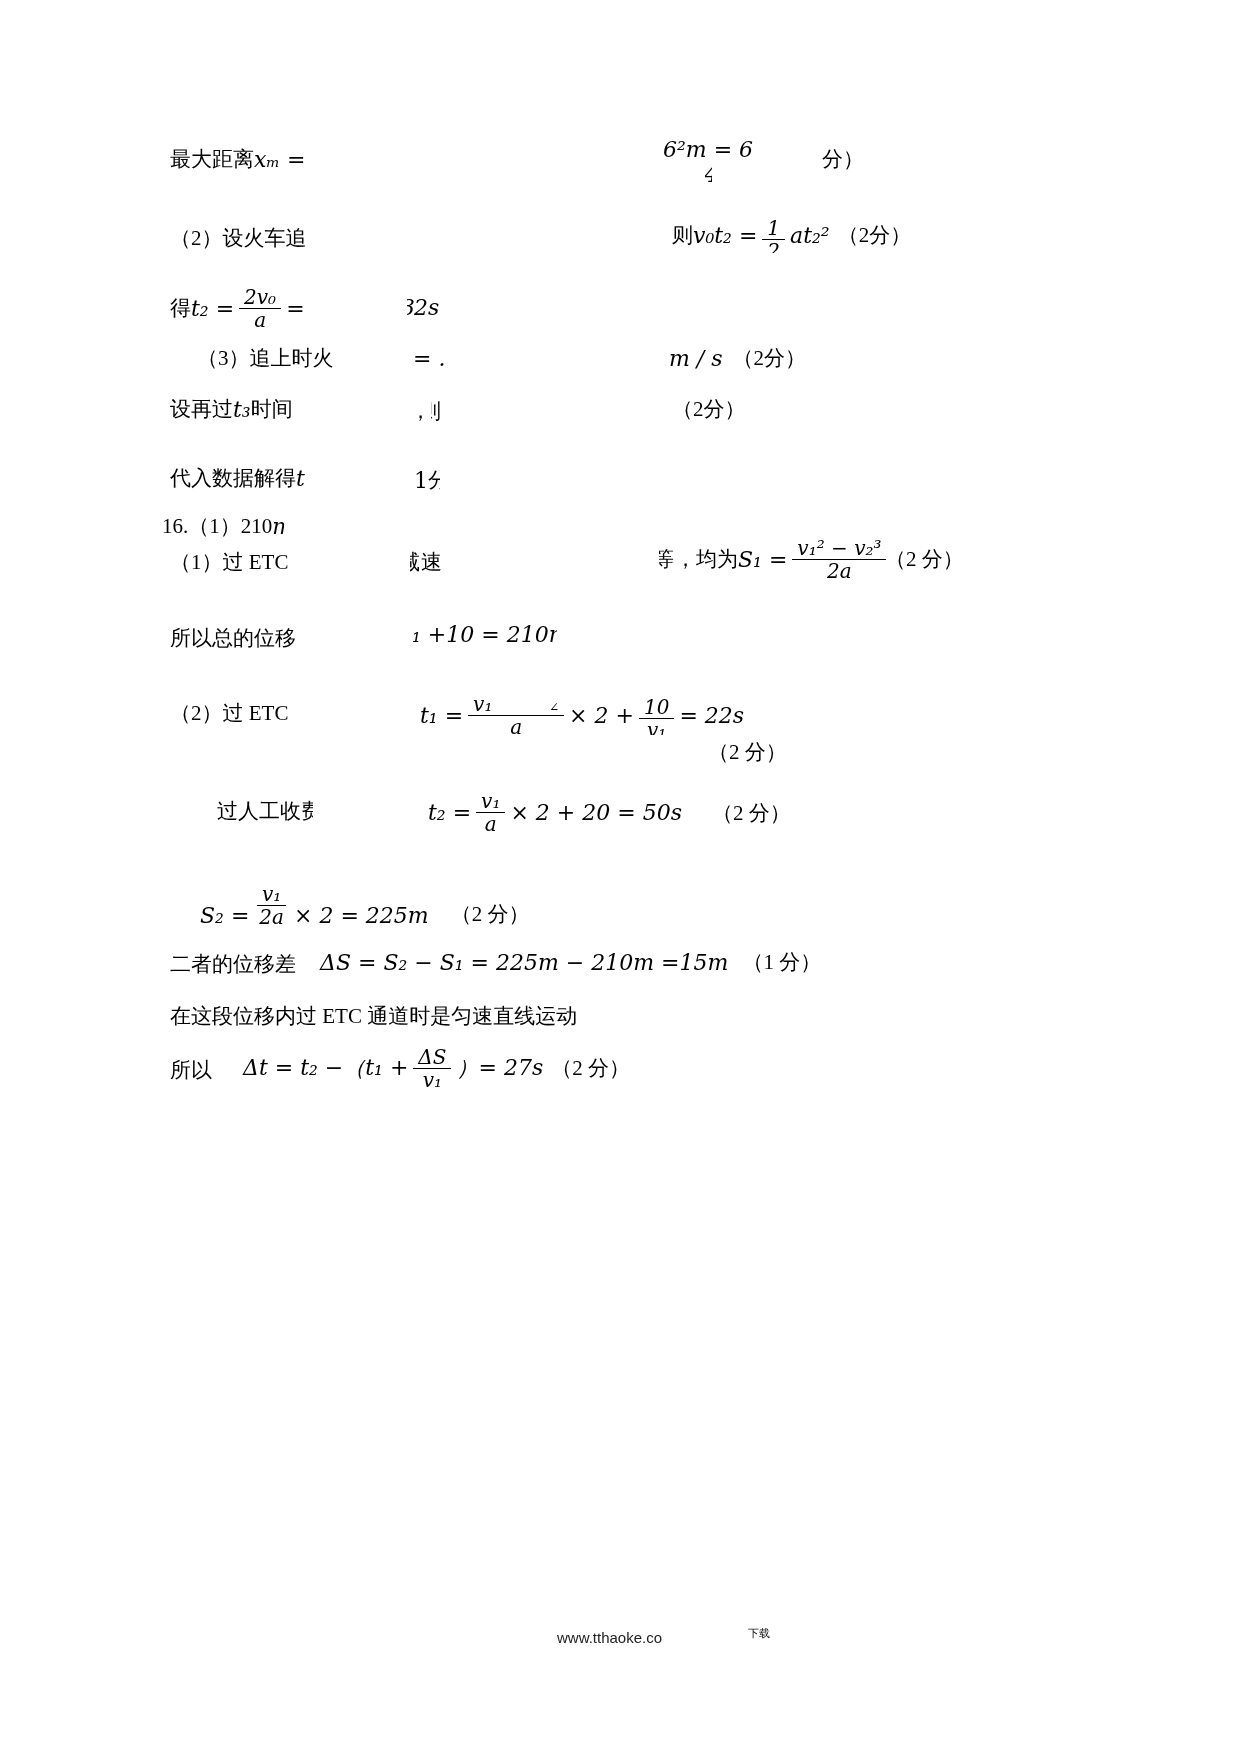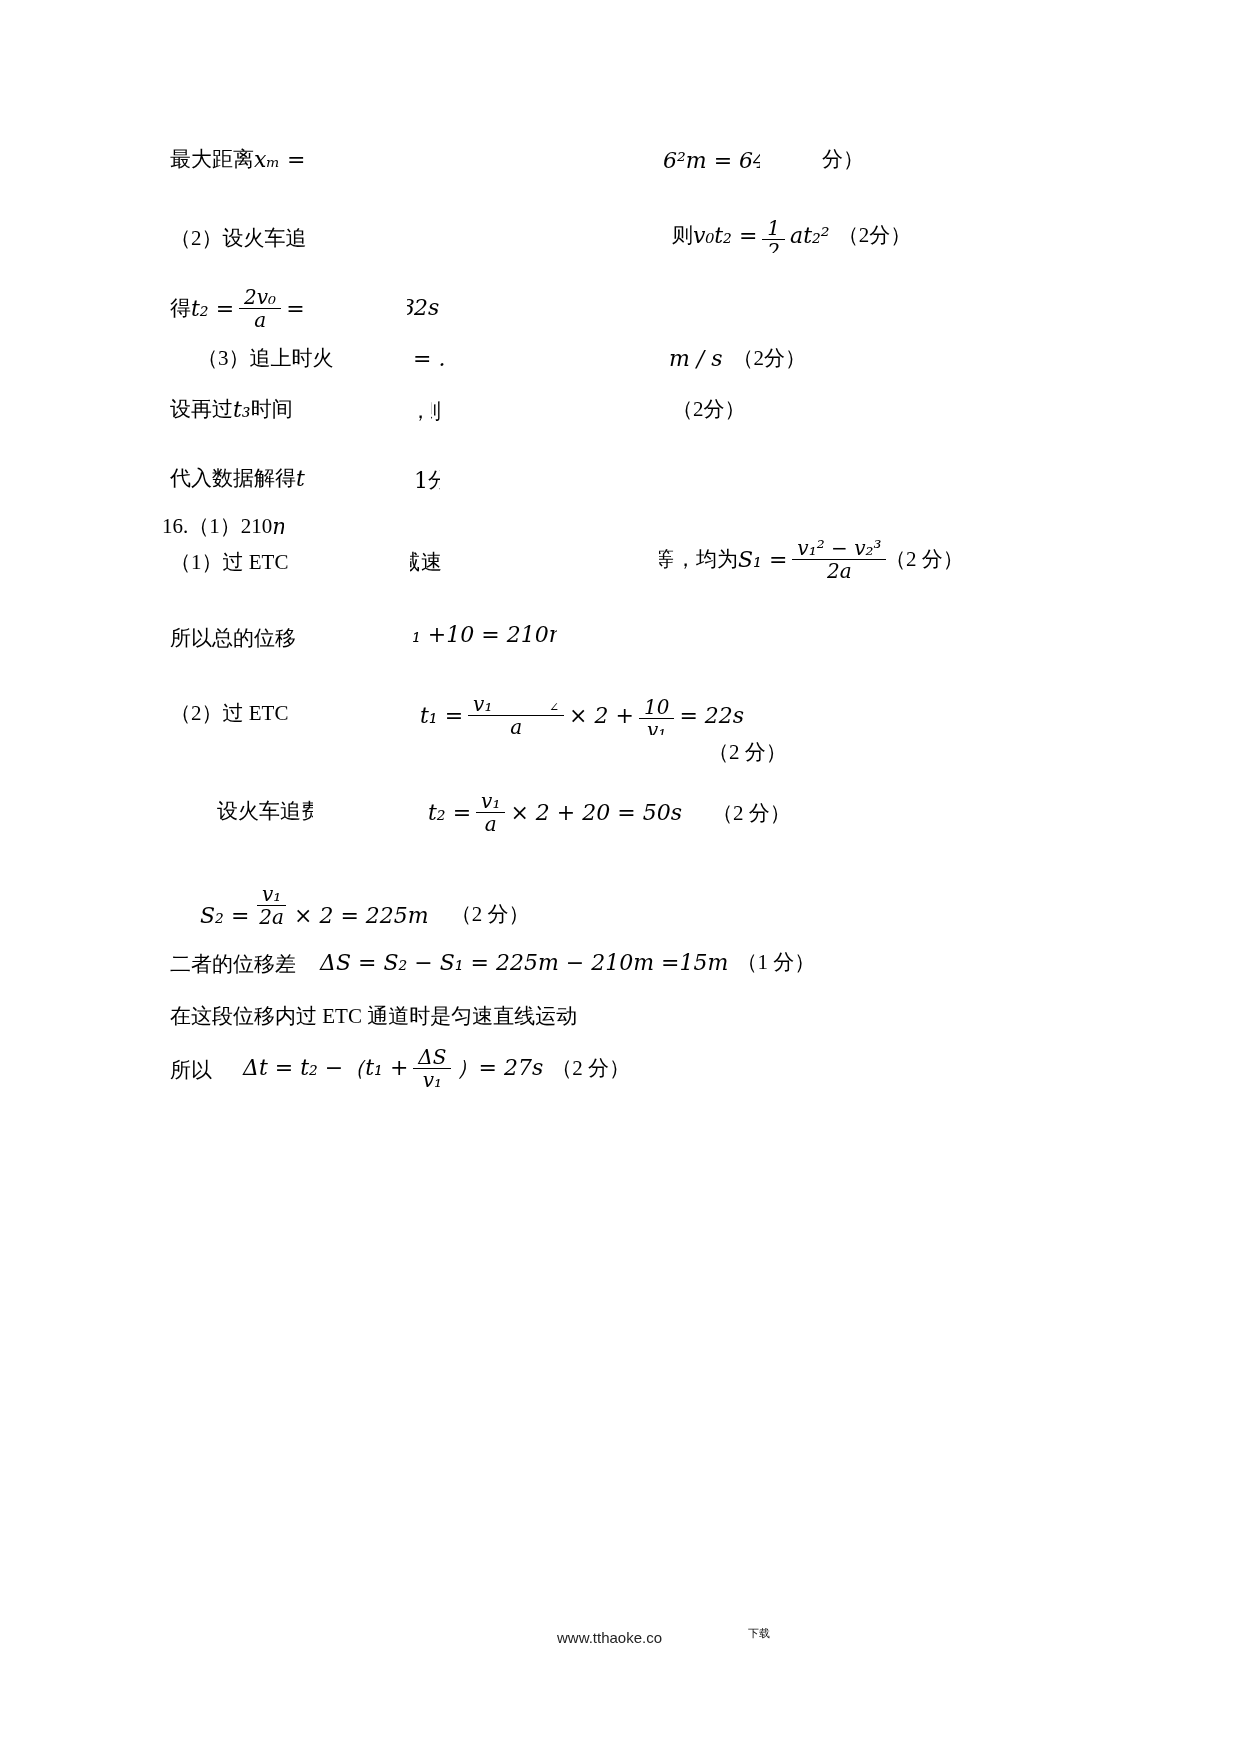--- a/index.html
+++ b/index.html
@@ -23,21 +23,21 @@
 </style>
 </head>
 <body>
 
 <div id="page">
 
   <div class="fl" style="left:170px;top:145px;">
     <span class="cn">最大距离 </span>
     <span class="m">xₘ =</span>
   </div>
-  <div class="fl" style="left:663px;top:148px;">
+  <div class="fl" style="left:663px;top:137px;flex-direction:column;">
     <span class="m">6²m = 6</span>
     <span class="clip" style="width:7px;"><span class="m">4</span></span>
   </div>
   <div class="abs score" style="left:822px;top:145px;">分）</div>
 
   <div class="abs cn" style="left:170px;top:224px;">（2）设火车追</div>
   <div class="fl" style="left:672px;top:206px;height:58px;">
     <span class="cn">则</span>
     <span class="m">v₀t₂ =</span>
     <span class="frac m">
@@ -133,21 +133,21 @@
       <span class="num">10</span>
       <span class="den">
           <span class="vclip" style="height:16px;"><span>v₁</span></span>
         </span>
     </span>
     <span class="m">= 22s</span>
   </div>
   <div class="abs score" style="left:708px;top:738px;">（2 分）</div>
 
   <div class="fl" style="left:217px;top:797px;">
-    <span class="cn">设火车追</span>
+    <span class="cn">过人工收</span>
     <span class="clip" style="width:12px;"><span class="cn">费</span></span>
   </div>
   <div class="fl" style="left:428px;top:776px;height:72px;">
     <span class="m">t₂ =</span>
     <span class="frac m">
       <span class="num">v₁</span>
       <span class="den">a</span>
     </span>
     <span class="m">× 2 + 20 = 50s</span>
   </div>
@@ -159,21 +159,21 @@
       <span class="num">v₁</span>
       <span class="den">2a</span>
     </span>
     <span class="m">× 2 = 225m</span>
     <span class="score" style="margin-left:22px;">（2 分）</span>
   </div>
 
   <div class="abs cn" style="left:170px;top:950px;">二者的位移差</div>
   <div class="fl" style="left:320px;top:948px;">
     <span class="m">ΔS = S₂ − S₁ = 225m − 210m =15m</span>
-    <span class="score" style="margin-left:8px;">（1 分）</span>
+    <span class="score" style="margin-left:14px;">（1 分）</span>
   </div>
 
   <div class="abs cn" style="left:170px;top:1002px;text-align:right;">在这段位移内过 ETC 通道时是匀速直线运动</div>
 
   <div class="abs cn" style="left:170px;top:1056px;">所以</div>
   <div class="fl" style="left:243px;top:1028px;height:80px;">
     <span class="m">Δt = t₂ −（t₁ +</span>
     <span class="frac m">
       <span class="num">ΔS</span>
       <span class="den">v₁</span>

